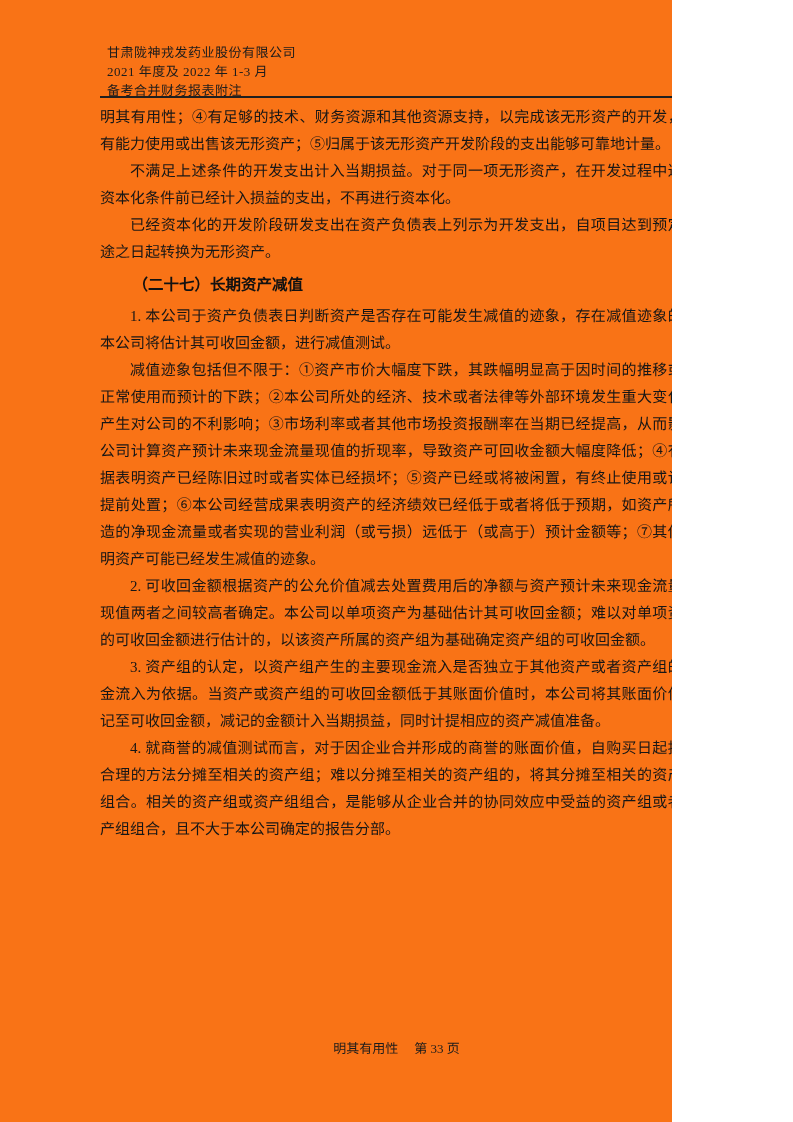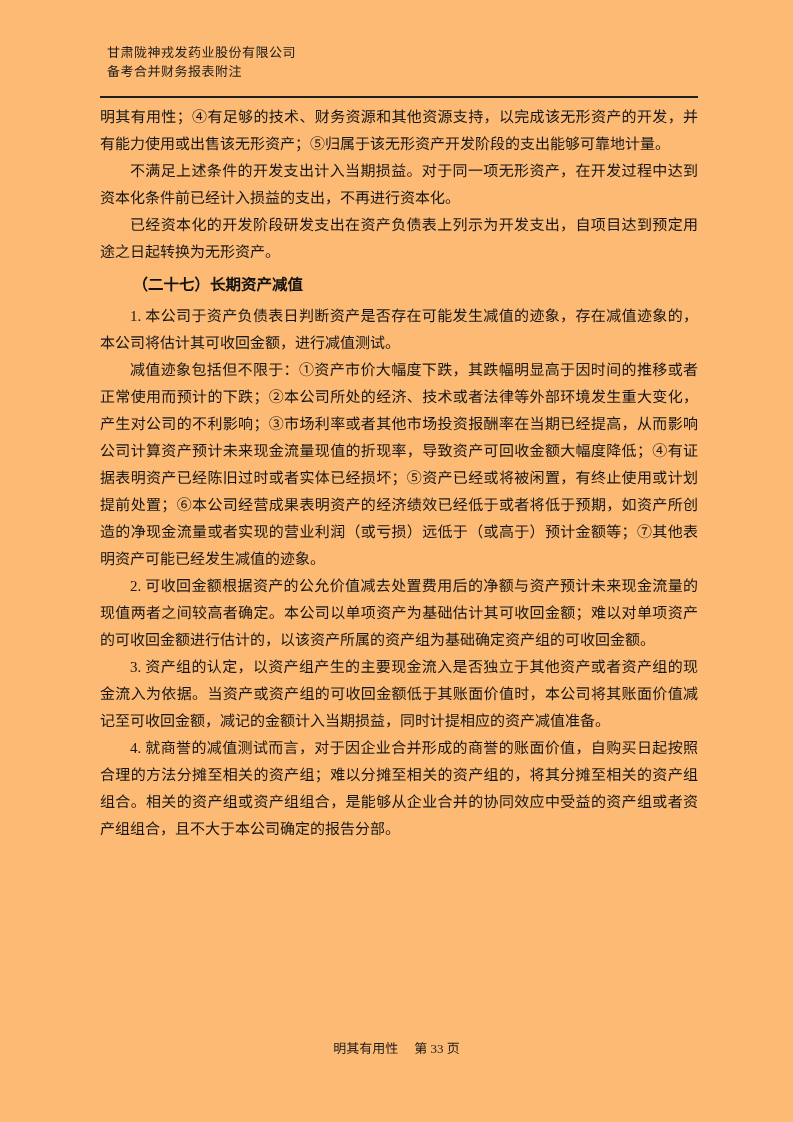--- a/index.html
+++ b/index.html
@@ -2,23 +2,23 @@
 <html lang="zh-CN"><head>
 <meta charset="utf-8">
 <style>
   html, body {
     margin: 0;
     padding: 0;
     background: #ffffff;
   }
   .page {
     position: relative;
-    width: 793px;
+    width: 672px;
     height: 1122px;
-    background: #fdba74;
+    background: #f97316;
     overflow: hidden;
     font-family: "Liberation Serif", "DejaVu Serif", serif;
     color: #191919;
   }
   
   .doc-header {
     position: absolute;
     left: 107px;
     top: 43px;
     width: 591px;
@@ -77,20 +77,21 @@
     margin-left: 16px;
   }
 </style>
 </head>
 <body>
 
 <div class="page">
 
   <header class="doc-header">
     <div>甘肃陇神戎发药业股份有限公司</div>
+    <div>2021 年度及 2022 年 1-3 月</div>
     <div>备考合并财务报表附注</div>
   </header>
 
   <div class="header-rule"></div>
 
   <main class="doc-body">
     <p class="para no-indent">明其有用性；④有足够的技术、财务资源和其他资源支持，以完成该无形资产的开发，并有能力使用或出售该无形资产；⑤归属于该无形资产开发阶段的支出能够可靠地计量。</p>
     <p class="para">不满足上述条件的开发支出计入当期损益。对于同一项无形资产，在开发过程中达到资本化条件前已经计入损益的支出，不再进行资本化。</p>
     <p class="para">已经资本化的开发阶段研发支出在资产负债表上列示为开发支出，自项目达到预定用途之日起转换为无形资产。</p>
     <h2 class="section-heading">（二十七）长期资产减值</h2>

